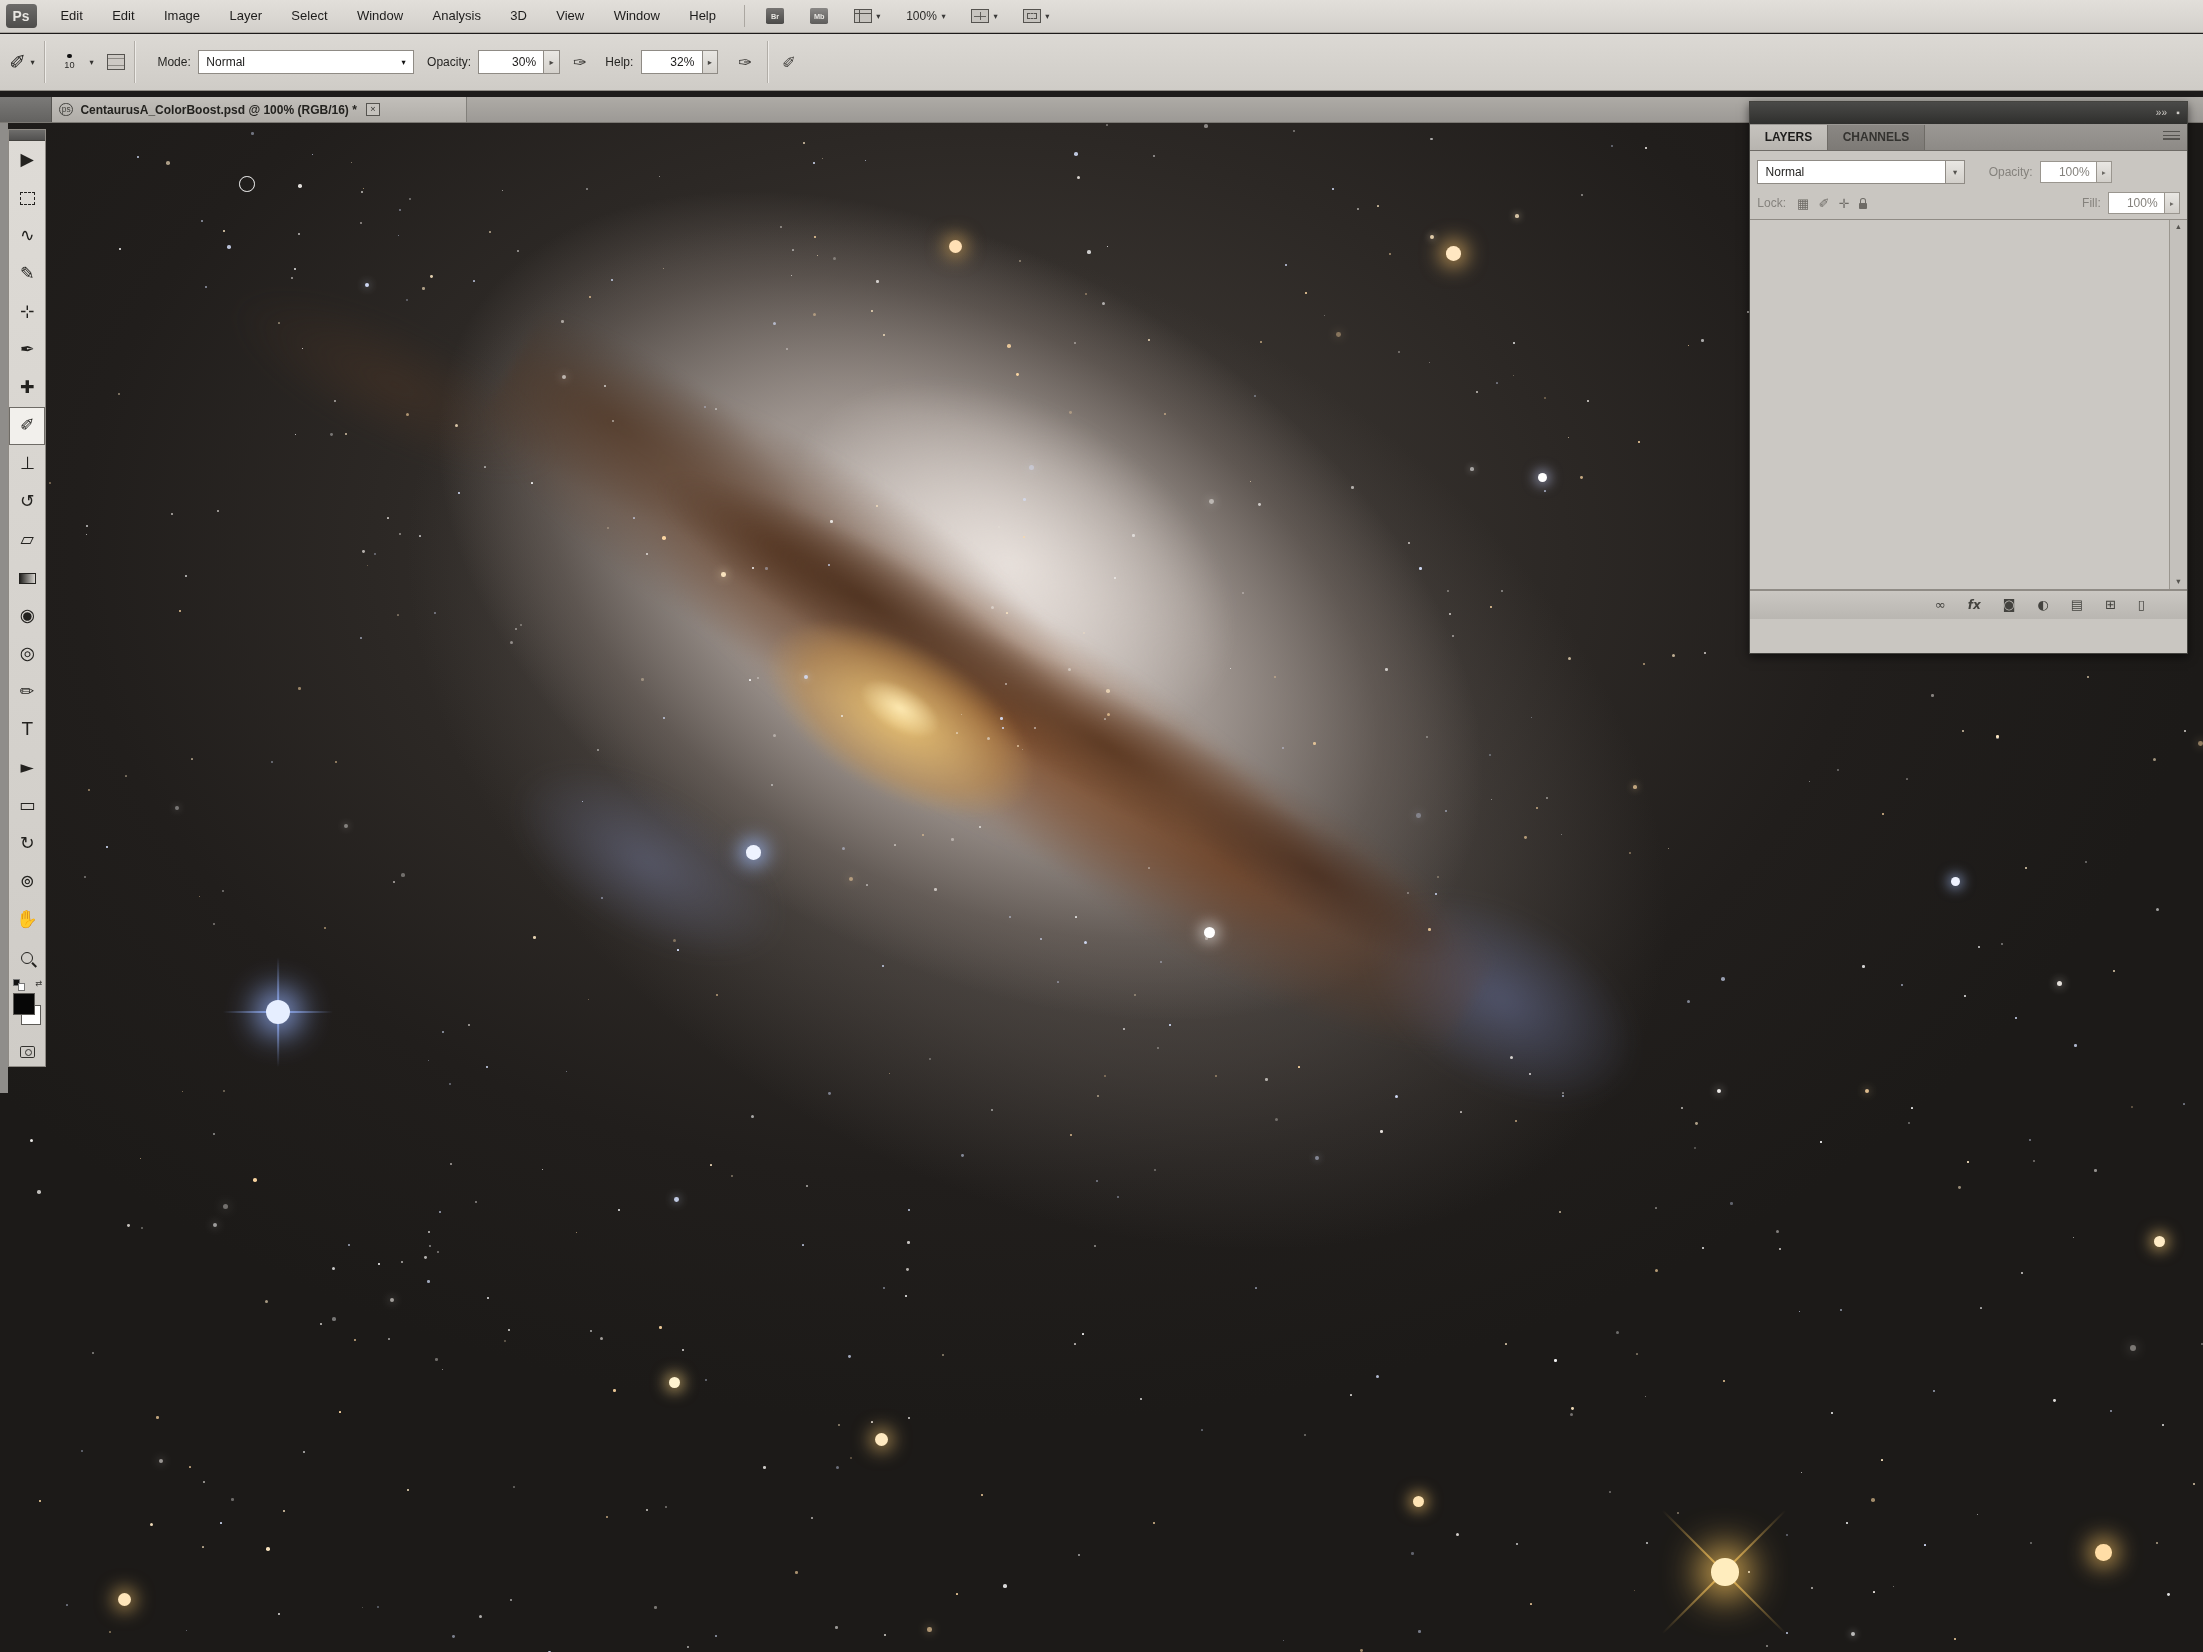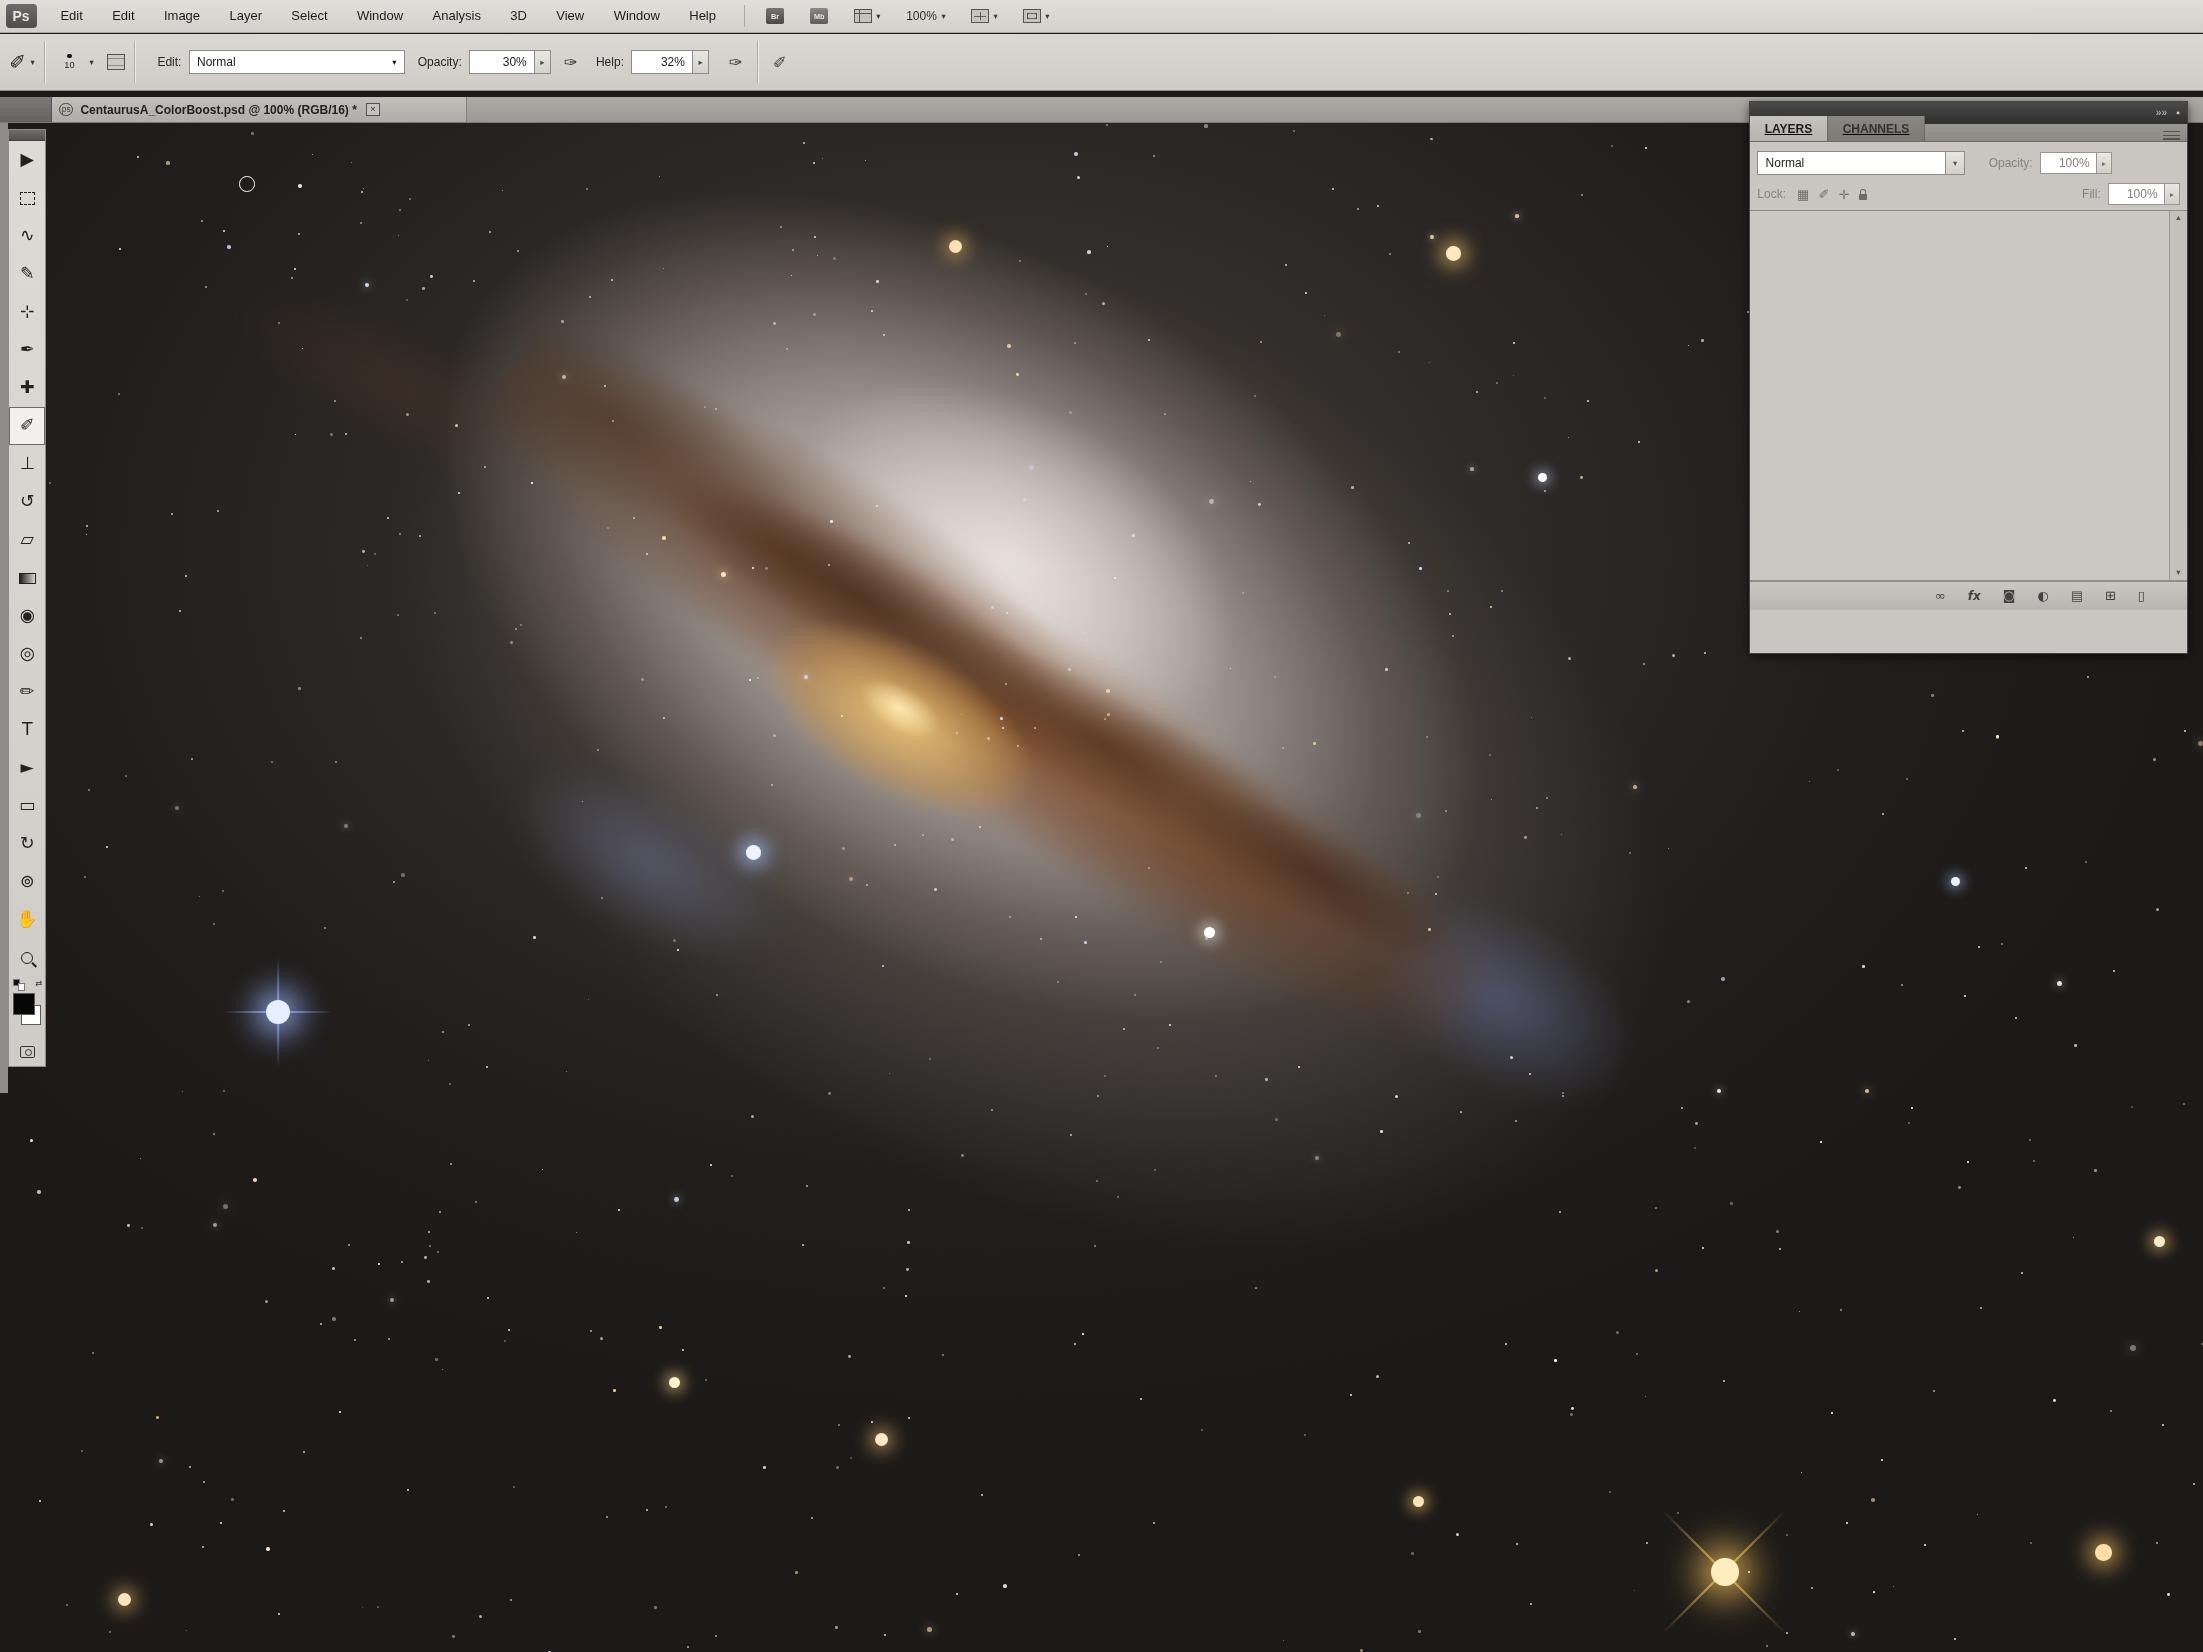--- a/index.html
+++ b/index.html
@@ -93,22 +93,22 @@
   #quickmask .qm { width:15.6px; height:12px; border:1.4px solid #33322f; border-radius:1.8px; position:relative; }
   #quickmask .qm:after { content:""; position:absolute; left:4.1px; top:1.8px; width:5.5px; height:5.5px;
     border:1.4px solid #33322f; border-radius:50%; }
 
   
   #layers-panel { position:absolute; left:1749px; top:101px; width:439px; height:553px; z-index:35;
     background:#c9c6c1; border:0.9px solid #44433f; box-shadow:0 2.8px 9.2px rgba(0,0,0,.55); }
   #lp-titlebar { height:22px; background:linear-gradient(#4a4a48,#2f2f2d); display:flex;
     align-items:center; justify-content:flex-end; padding:0 7.3px; gap:9.2px; }
   #lp-titlebar span { color:#cfccc7; font-size:10px; line-height:1; }
-  #lp-tabs { height:18px; background:linear-gradient(#9b9894,#8d8a86); display:flex; align-items:flex-end;
-    border-bottom:0.9px solid #6e6b66; position:relative;text-decoration:underline; }
+  #lp-tabs { height:27px; background:linear-gradient(#9b9894,#8d8a86); display:flex; align-items:center;
+    border-bottom:0.9px solid #6e6b66; position:relative; }
   .lp-tab { height:25px; padding:0 14.7px; font-size:12px; font-weight:bold; display:flex; align-items:center;
     border-right:0.9px solid #6e6b66; }
   .lp-tab.active { background:linear-gradient(#c6c3be,#b7b4af); color:#1d1c1b; }
   .lp-tab.inactive { background:linear-gradient(#8a8783,#7d7a76); color:#33322f; }
   #lp-menu-icon { position:absolute; right:7.3px; top:7.3px; width:16.5px; height:11px; background:
      repeating-linear-gradient(#55534f 0 1.4px, transparent 1.4px 3.7px); }
   .lp-row { display:flex; align-items:center; height:31px; padding:0 7.3px; }
   .lp-label { font-size:12px; color:#85827d; }
   .lp-dd { width:189px; height:24px; background:#fff; border:0.9px solid #8f8b85; display:flex;
     align-items:center; padding:0 7.3px; font-size:12px; color:#262523; }
@@ -800,21 +800,21 @@
     <span class="ob-caret">▾</span>
   </div>
   <div class="ob-sep"></div>
   <div id="brush-preview">
     <span class="dot"></span>
     <span class="num">10</span>
   </div>
   <span class="ob-caret">▾</span>
   <span id="panel-toggle-icon" style="margin-left:13px;"></span>
   <div class="ob-sep"></div>
-  <span class="ob-label">Edit:</span>
+  <span class="ob-label">Mode:</span>
   <div class="ob-field" style="width:216px;justify-content:space-between;">
     <span>Normal</span>
     <span style="font-size:8.3px;color:#111;">▾</span>
   </div>
   <span class="ob-label">Opacity:</span>
   <div class="ob-field" style="width:66px;justify-content:flex-end;">
     <span>30%</span>
   </div>
   <div class="ob-stepper">▸</div>
   <span class="ob-icon" style="margin-left:13px;">✑</span>

